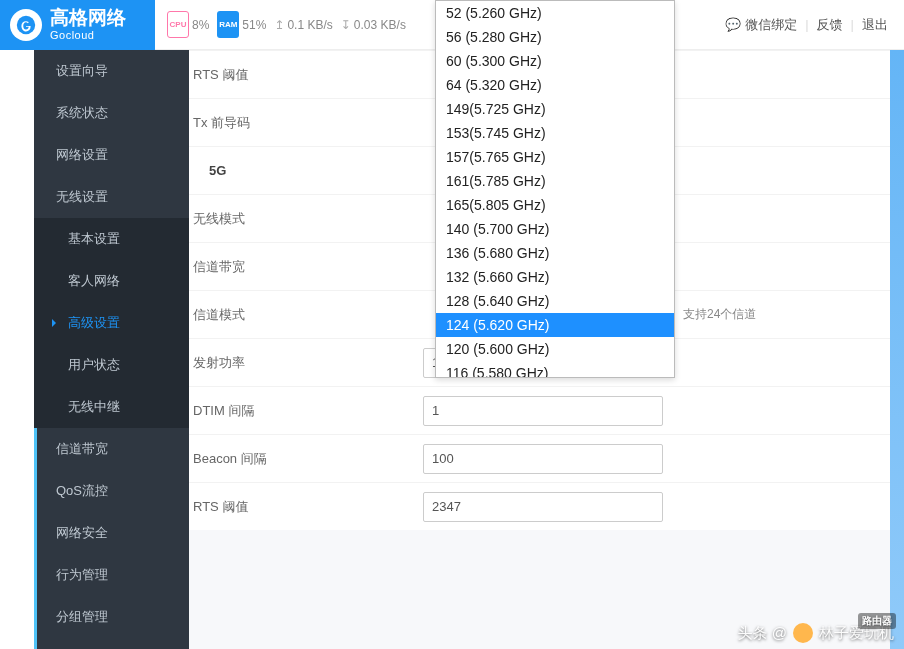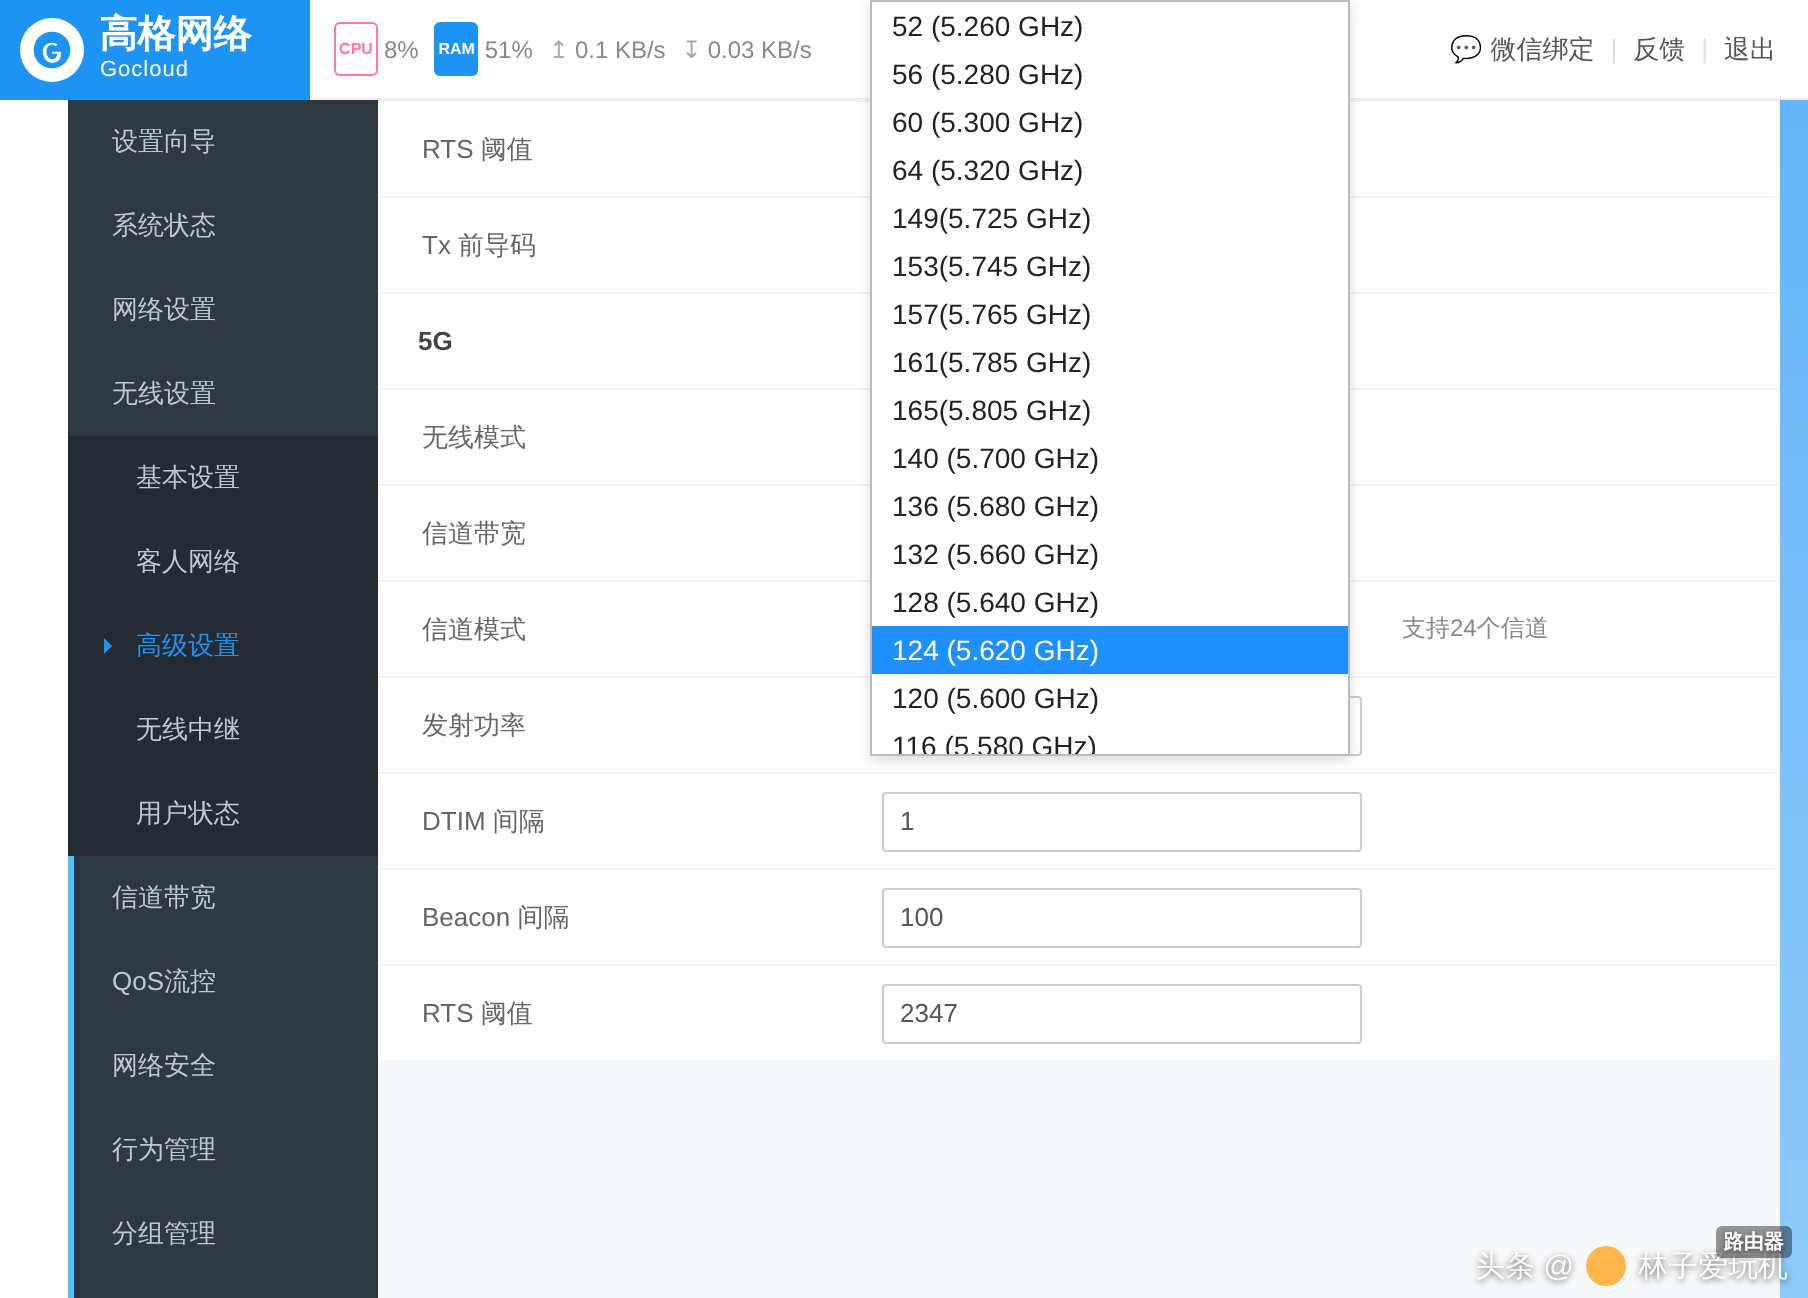--- a/index.html
+++ b/index.html
@@ -25,21 +25,21 @@
 .body-wrap { display: flex; height: calc(100% - 50px); position: relative; z-index: 1; margin-left: 34px; }
 .sidebar { width: 155px; background: #2f3741; color: #bfc8d1; overflow-y: auto; flex-shrink: 0; }
 .side-item { padding: 12px 22px; cursor: pointer; font-size: 13px; position: relative; }
 .side-item.sub { padding-left: 34px; background: #232a32; }
 .side-item.sub.active { color: #1d93f4; }
 .side-item.sub.active::before { content:""; position:absolute; left:18px; top:50%; transform:translateY(-50%); border:4px solid transparent; border-left-color:#1d93f4; }
 .blue-edge { box-shadow: inset 3px 0 0 #4fc3f7; }
 
 .content { flex: 1; background: #f7f8fa; overflow-y: auto; position: relative; }
 .content-inner { background: #fff; margin: 0; }
-.row { display: flex; align-items: center; min-height: 48px; border-top: 1px solid #f2f2f2; padding: 0 22px; }
+.row { display: flex; align-items: center; min-height: 48px; border-top: 1px solid #f2f2f2; padding: 0 4px; }
 .row.section { background: #fff; font-weight: bold; color: #444; padding: 14px 20px; }
 .row-label { width: 230px; color: #666; font-size: 13px; }
 .row-field { flex: 1; }
 .sel, .inp { width: 240px; height: 30px; border: 1px solid #ccc; border-radius: 2px; padding: 0 8px; background: #fff; font-size: 13px; color: #555; }
 .sel { appearance: none; background: #fff; position: relative; }
 .sel-wrap { position: relative; display: inline-block; width: 240px; }
 .sel-wrap::after { content: "▾"; position: absolute; right: 8px; top: 6px; color: #888; pointer-events: none; }
 .hint { margin-left: 14px; color: #888; font-size: 12px; }
 
 .dropdown { position: absolute; top: 0; left: 435px; width: 240px; background: #fff; border: 1px solid #bbb; z-index: 100; box-shadow: 0 2px 6px rgba(0,0,0,.15); }
@@ -102,22 +102,22 @@
 <div class="body-wrap">
 
   <div class="sidebar">
     <div class="side-item">设置向导</div>
     <div class="side-item">系统状态</div>
     <div class="side-item">网络设置</div>
     <div class="side-item">无线设置</div>
     <div class="side-item sub">基本设置</div>
     <div class="side-item sub">客人网络</div>
     <div class="side-item sub active">高级设置</div>
+    <div class="side-item sub">用户状态</div>
     <div class="side-item sub">无线中继</div>
-    <div class="side-item sub">用户状态</div>
     <div class="side-item blue-edge">信道带宽</div>
     <div class="side-item blue-edge">QoS流控</div>
     <div class="side-item blue-edge">网络安全</div>
     <div class="side-item blue-edge">行为管理</div>
     <div class="side-item blue-edge">分组管理</div>
     <div class="side-item blue-edge">虚拟专网</div>
   </div>
 
   <div class="content">
     <div class="content-inner">

